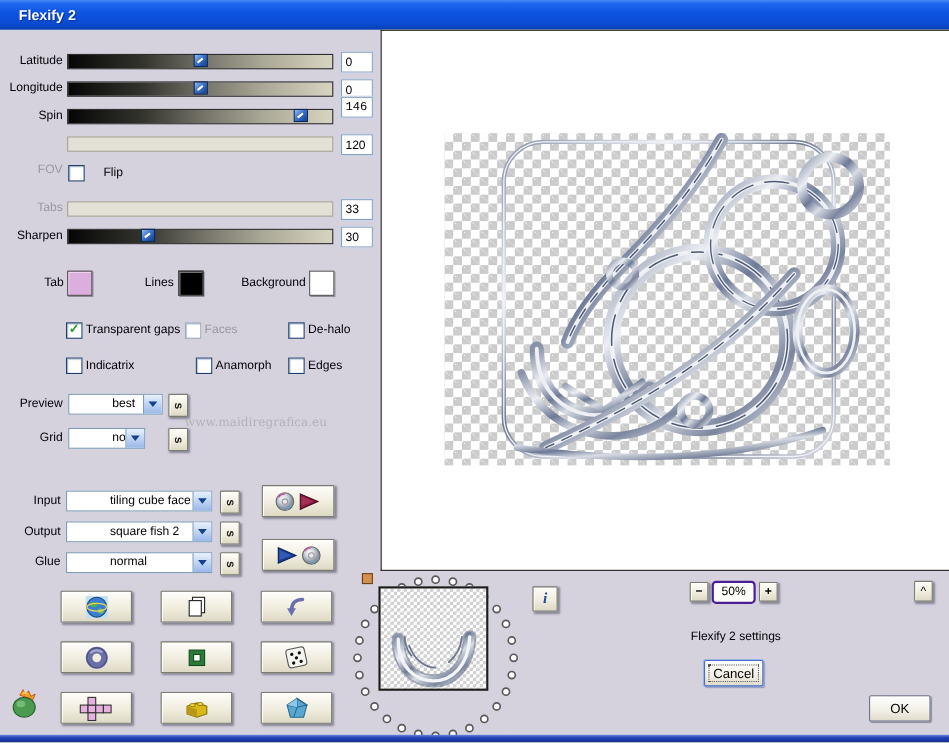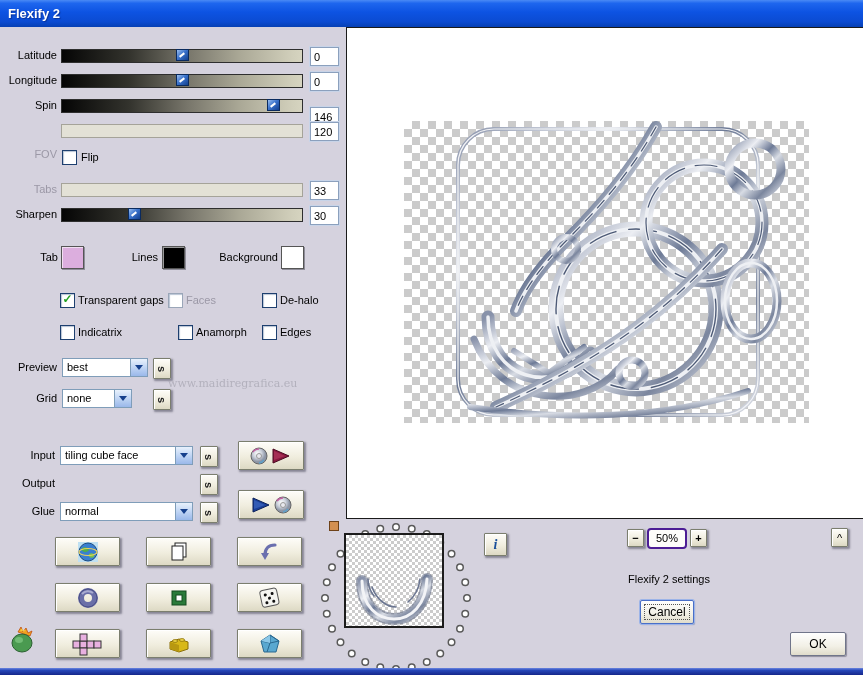--- a/index.html
+++ b/index.html
@@ -2,21 +2,21 @@
 <html><head>
 <meta charset="utf-8">
 <style>
   html,body{margin:0;padding:0;background:#d5d2de;}
   .window{position:relative;width:863px;height:675px;background:#d5d2de;
     font-family:"Liberation Sans",sans-serif;font-size:11px;color:#000;overflow:hidden;}
   
   .titlebar{position:absolute;left:0;top:0;width:863px;height:27px;
     background:linear-gradient(180deg,#4a8af5 0%,#1e66ee 12%,#0d53e2 45%,#0b4bd2 80%,#0640b4 100%);
     display:flex;align-items:center;}
-  .titlebar .title{color:#fff;font-weight:bold;font-size:13px;padding-left:8px;
+  .titlebar .title{color:#fff;font-weight:bold;font-size:13px;padding-left:17px;
     text-shadow:1px 1px 1px #08339a;}
   
   .xpbtn{position:absolute;background:linear-gradient(180deg,#fefdf9 0%,#f0edde 55%,#ddd9c4 100%);
     border:1px solid #7b7e6e;border-radius:1px;
     box-shadow:inset 1px 1px 0 #fff,1.5px 1.5px 2px rgba(40,40,60,.45);
     display:flex;align-items:center;justify-content:center;cursor:default;}
   .valuebox{position:absolute;width:24px;height:15px;background:#fff;border:1px solid #8ba0bd;
     font-family:"Liberation Sans",sans-serif;font-size:11px;padding:1px 0 1px 3px;outline:1px solid #c8d4e8;}
   .slider-label{position:absolute;left:0;width:57px;text-align:right;line-height:12px;}
   .slider-track{position:absolute;left:61px;width:240px;height:12px;border:1px solid #2e2e2e;
@@ -30,21 +30,21 @@
   .dimtext{color:#9b98a6;}
   .cb{position:absolute;width:13px;height:13px;background:#fff;border:1px solid #1d3f6f;
     box-shadow:inset 1px 1px 1px #b8c4d4;font-size:12px;line-height:11px;text-align:center;
     color:#21a121;font-weight:bold;}
   .cb.disabled{border-color:#9aa6b8;}
   .cb-label{position:absolute;line-height:13px;}
   .swatch{position:absolute;width:21px;height:21px;border:1px solid #555;
     box-shadow:1px 1px 0 #8f8d99,inset 1px 1px 0 rgba(255,255,255,.6);}
   .sel{position:absolute;height:19px;background:#fff;border:1px solid #7f9db9;
     display:flex;align-items:stretch;box-sizing:border-box;}
-  .sel .sel-text{flex:1;padding:2px 8px 0 4px;white-space:nowrap;overflow:hidden;}
+  .sel .sel-text{flex:1;padding:2px 8px 0 4px;white-space:nowrap;overflow:hidden;margin-left:35px;}
   .sel .sel-arrow{width:16px;border-left:1px solid #7f9db9;
     background:linear-gradient(180deg,#e8f1fc 0%,#c0d5f4 50%,#9ab8ea 100%);
     display:flex;align-items:center;justify-content:center;}
   .sel .sel-arrow i{width:0;height:0;border:4px solid transparent;border-top:5px solid #16408c;margin-top:4px;}
   .sbtn{width:16px;height:19px;font-weight:bold;font-size:11px;}
   .sbtn span{display:inline-block;transform:rotate(90deg);color:#222;}
   
   .preview{position:absolute;left:346px;top:27px;width:517px;height:492px;background:#fff;
     border-left:1px solid #1a1a1a;border-top:1px solid #1a1a1a;border-bottom:1px solid #1a1a1a;
     box-sizing:border-box;}
@@ -98,28 +98,28 @@
   <div class="slider-label" style="top:74px;">Longitude</div>
   <div class="slider-track" style="top:74px;">
     <div class="slider-thumb" style="left: calc(50% - 6px);"></div>
   </div>
   <input class="valuebox" style="left: 310px; top: 72px;" value="0">
 
   <div class="slider-label" style="top:99px;">Spin</div>
   <div class="slider-track" style="top:99px;">
     <div class="slider-thumb" style="left: calc(88% - 6px);"></div>
   </div>
-  <input class="valuebox" style="left: 310px; top: 107px;" value="146">
+  <input class="valuebox" style="left: 310px; top: 88px; font-family: Liberation Mono, monospace;" value="146">
 
   <div class="slider-label dimtext" style="top:124px;margin-top:24px;">FOV</div>
   <div class="slider-track disabled" style="top:124px;"></div>
   <input class="valuebox" style="left: 310px; top: 122px;" value="120">
 
   <span class="cb" style="left:62px;top:150px;"></span>
-  <span class="cb-label" style="left:81px;top:151px;">Flip</span>
+  <span class="cb-label" style="left:94px;top:151px;">Flip</span>
 
   <div class="slider-label dimtext" style="top:183px;">Tabs</div>
   <div class="slider-track disabled" style="top:183px;"></div>
   <input class="valuebox" style="left: 310px; top: 181px;" value="33">
 
   <div class="slider-label" style="top:208px;">Sharpen</div>
   <div class="slider-track" style="top:208px;">
     <div class="slider-thumb" style="left: calc(30% - 6px);"></div>
   </div>
   <input class="valuebox" style="left: 310px; top: 206px;" value="30">
@@ -174,20 +174,26 @@
     <span class="sel-text">tiling cube face</span>
     <span class="sel-arrow">
         <i></i>
       </span>
   </div>
   <div class="xpbtn sbtn" style="left:200px;top:446px;">
       <span>s</span>
     </div>
 
   <div style="position:absolute;left:0;top:477px;width:55px;text-align:right;">Output</div>
+  <div class="sel" style="left:60px;top:474px;width:133px;">
+    <span class="sel-text">square fish 2</span>
+    <span class="sel-arrow">
+        <i></i>
+      </span>
+  </div>
   <div class="xpbtn sbtn" style="left:200px;top:474px;">
       <span>s</span>
     </div>
 
   <div style="position:absolute;left:0;top:505px;width:55px;text-align:right;">Glue</div>
   <div class="sel" style="left:60px;top:502px;width:133px;">
     <span class="sel-text">normal</span>
     <span class="sel-arrow">
         <i></i>
       </span>

